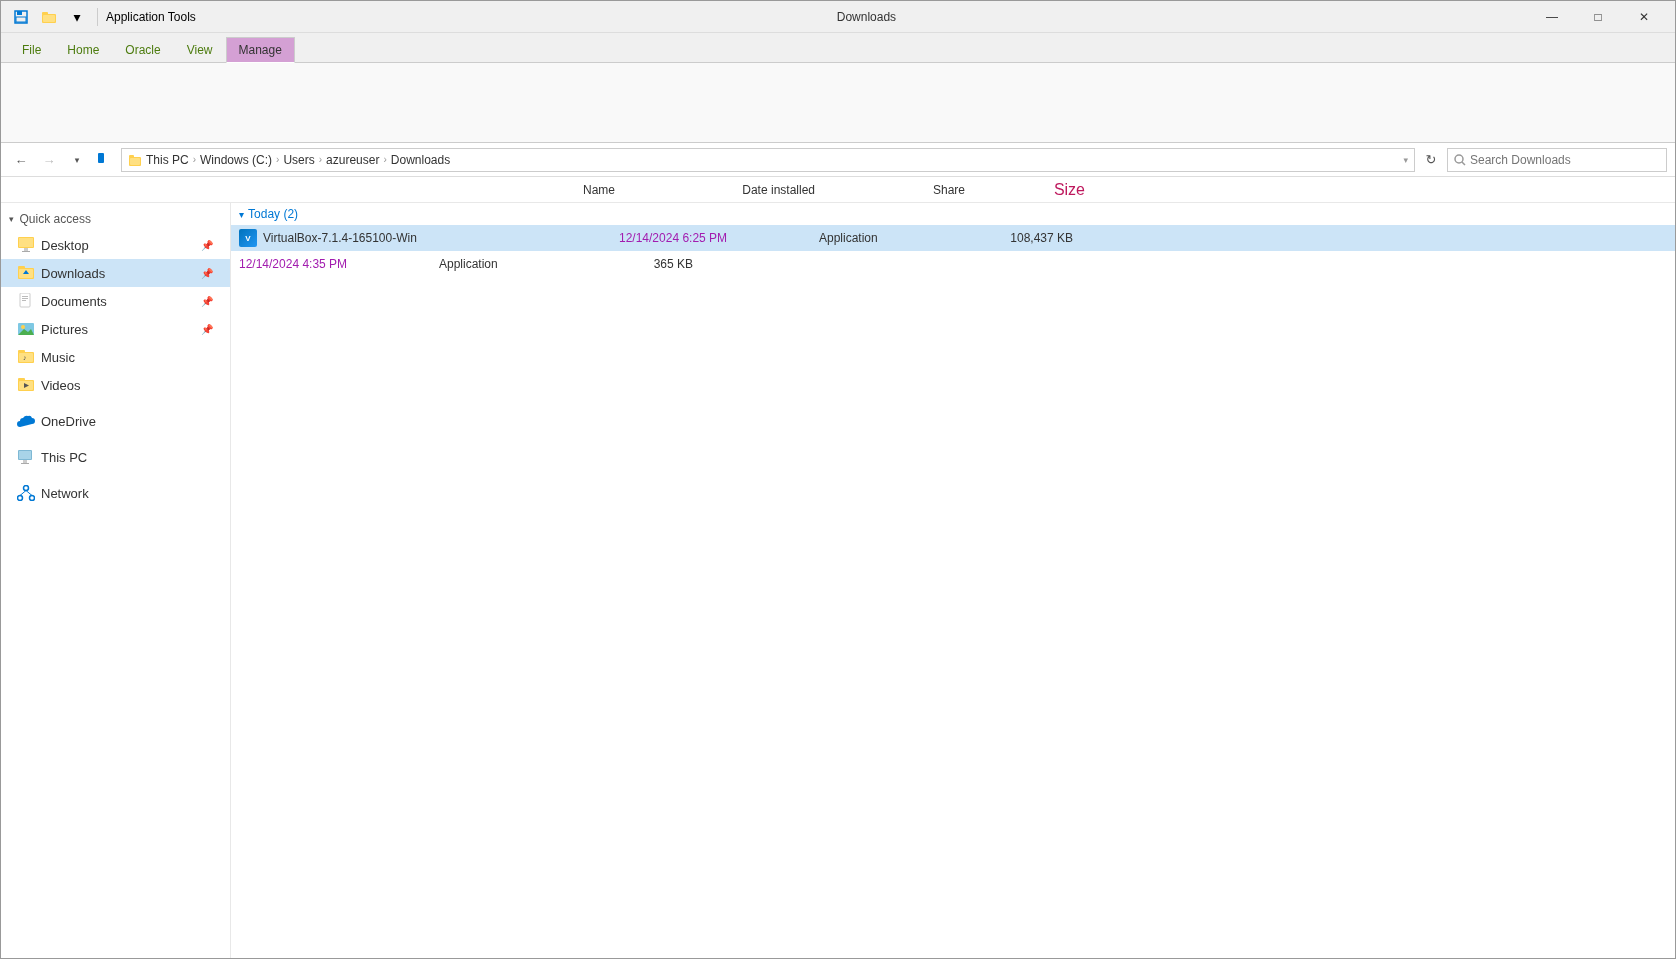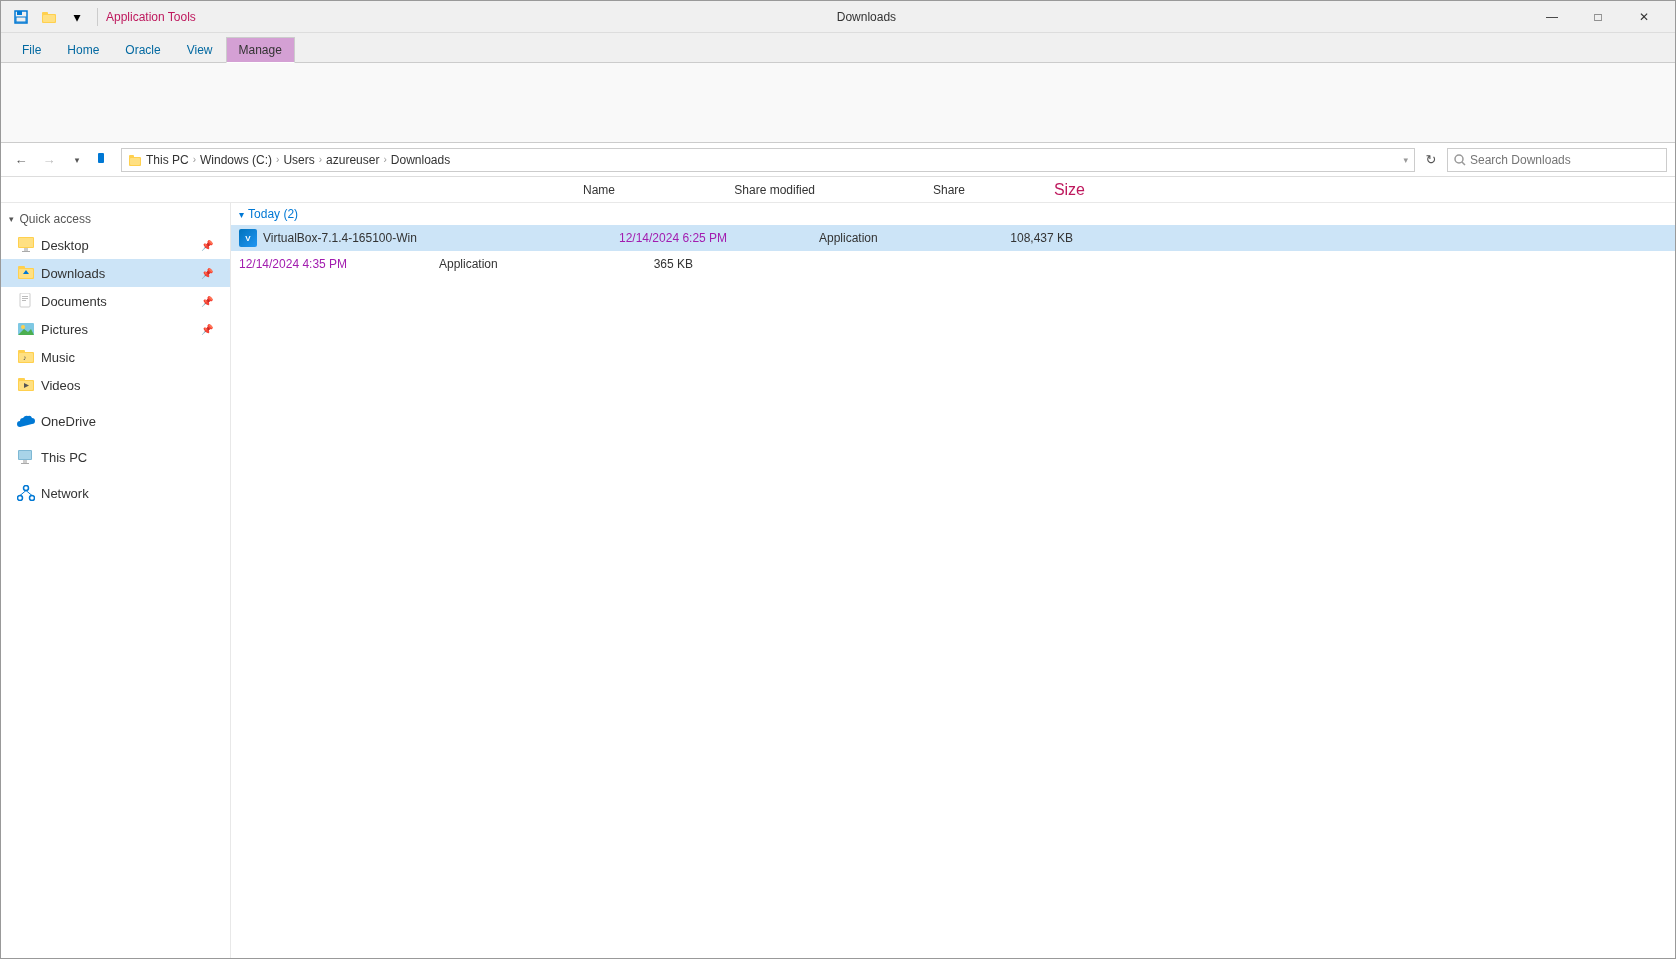--- a/index.html
+++ b/index.html
@@ -99,21 +99,21 @@
       flex-shrink: 0;
     }
 
     .ribbon-tab {
       padding: 4px 12px;
       font-size: 12px;
       cursor: pointer;
       border: 1px solid transparent;
       border-bottom: none;
       background: transparent;
-      color: #0369a1;
+      color: #4d7c0f;
       height: 26px;
       display: flex;
       align-items: center;
     }
 
     .ribbon-tab.active {
       background: #fff;
       border-color: #ccc;
       border-bottom: 1px solid #fff;
       margin-bottom: -1px;
@@ -522,21 +522,21 @@
         <svg width="14" height="12" viewBox="0 0 14 12">
           <rect x="0" y="3" width="14" height="9" rx="1" fill="#ffd04e"></rect>
           <rect x="0" y="1" width="6" height="3" rx="1" fill="#ffd04e"></rect>
           <rect x="1" y="4" width="12" height="7" rx="1" fill="#ffe082"></rect>
         </svg>
       </button>
       <button class="title-toolbar-btn">▾</button>
       <div class="title-separator"></div>
     </div>
 
-    <div style="font-size: 12px; color: #be185d; padding-left: 4px;">
+    <div style="font-size: 12px; color: #000000; padding-left: 4px;">
       <span>Application Tools</span>
     </div>
     <div class="title-text">Downloads</div>
     <div class="title-controls">
       <button class="title-control-btn">—</button>
       <button class="title-control-btn">□</button>
       <button class="title-control-btn close">✕</button>
     </div>
   </div>
 
@@ -599,21 +599,21 @@
         <line x1="8" y1="8" x2="11" y2="11" stroke="#999" stroke-width="1.5"></line>
       </svg>
       <input type="text" placeholder="Search Downloads" style="">
     </div>
   </div>
 
   <div style="display: flex; flex-direction: column; flex: 1; overflow: hidden;">
 
     <div class="column-headers" style="padding-left: 238px; text-align: right;">
       <div class="col-name">Name</div>
-      <div class="col-date">Share modified</div>
+      <div class="col-date">Date installed</div>
       <div class="col-type">Share</div>
       <div class="col-size">Size</div>
     </div>
 
     <div class="main-content">
 
       <div class="sidebar">
 
         <div class="sidebar-item section-header">
           <span style="font-size: 9px; color: #555;">▾</span>

